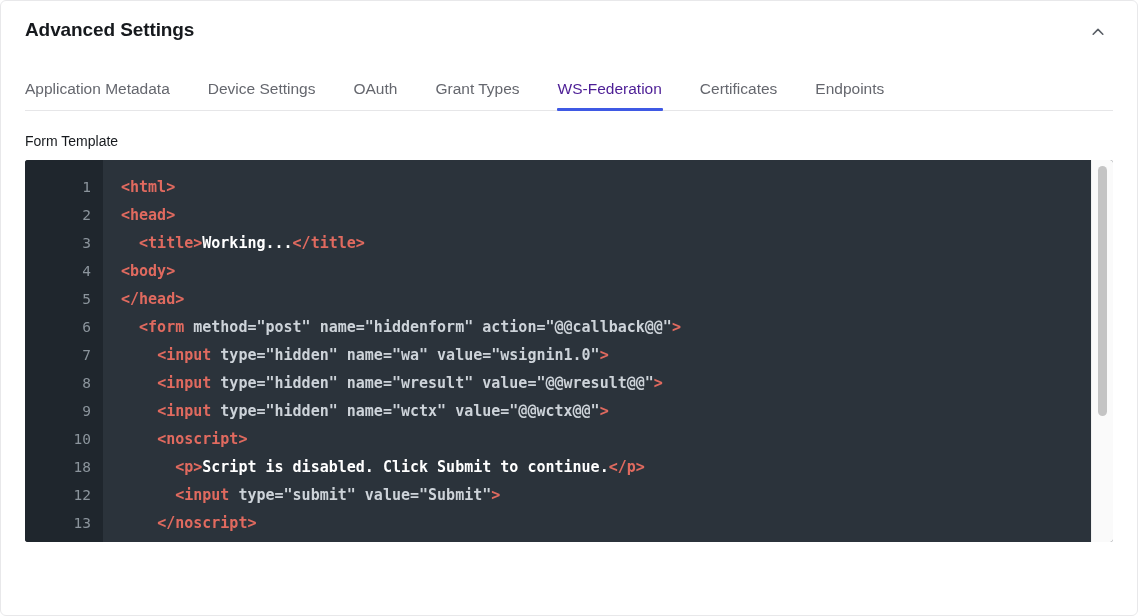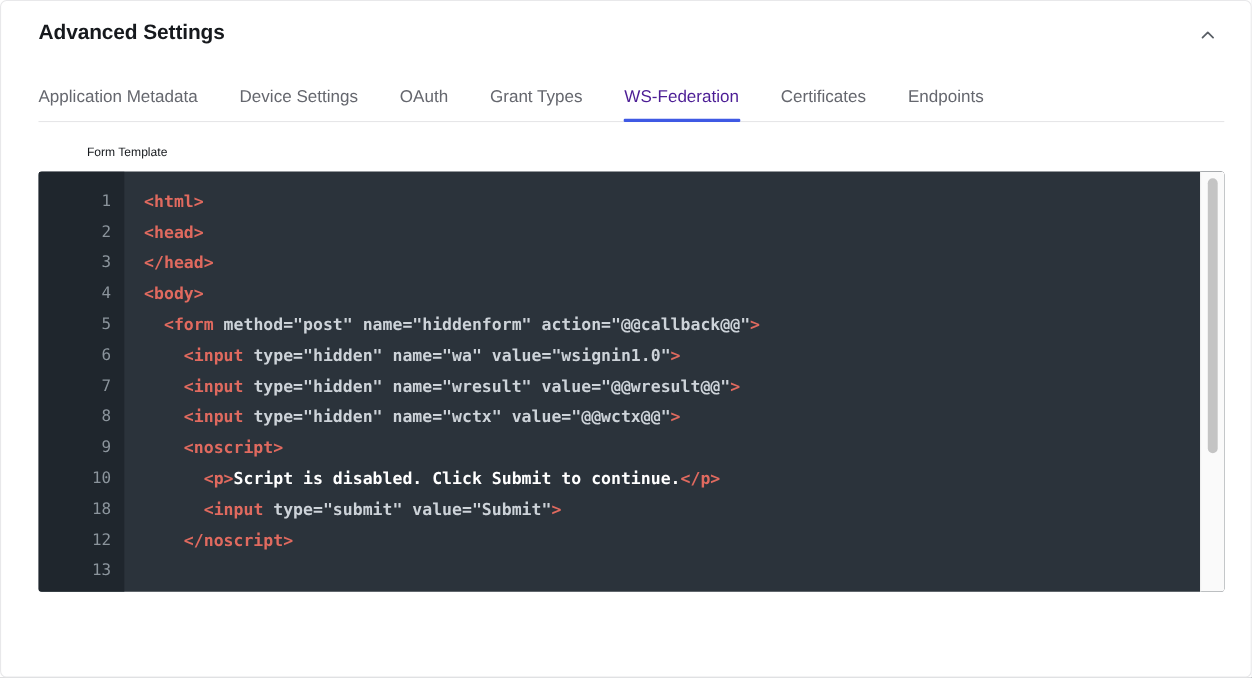--- a/index.html
+++ b/index.html
@@ -13,21 +13,20 @@
   }
 
   .panel {
     position: relative;
     width: 1138px;
     height: 616px;
     background: #ffffff;
     border: 1px solid #e8e8ea;
     border-radius: 6px;
     overflow: hidden;
-    padding-left: 10px;
   }
 
   
   .panel-header {
     position: relative;
     height: 58px;
     padding: 0 24px;
     display: flex;
     align-items: center;
   }
@@ -93,24 +92,23 @@
     right: -1px;
     bottom: -1px;
     height: 3px;
     background: #3f59e4;
     border-radius: 1px;
   }
 
   
   .field-label {
     padding: 22px 24px 10px 24px;
-    font-size: 11px;
+    font-size: 14px;
     color: #16191d;
     line-height: 1.2;
-    margin-left: 44px;
   }
 
   
   .editor {
     position: relative;
     margin: 0 24px;
     height: 382px;
     background: #2b333b;
     border-radius: 3px;
     overflow: hidden;
@@ -213,22 +211,23 @@
         <div class="ln">8</div>
         <div class="ln">9</div>
         <div class="ln">10</div>
         <div class="ln">18</div>
         <div class="ln">12</div>
         <div class="ln">13</div>
       </div>
     <div class="code-area" id="code-area">
         <div class="code-line"><span class="tk-tag">&lt;html&gt;</span></div>
         <div class="code-line"><span class="tk-tag">&lt;head&gt;</span></div>
+        <div class="code-line"><span>  </span><span class="tk-tag">&lt;title&gt;</span><span class="tk-text">Working...</span><span class="tk-tag">&lt;/title&gt;</span></div>
+        <div class="code-line"><span class="tk-tag">&lt;body&gt;</span></div>
         <div class="code-line"><span class="tk-tag">&lt;/head&gt;</span></div>
-        <div class="code-line"><span class="tk-tag">&lt;body&gt;</span></div>
         <div class="code-line"><span>  </span><span class="tk-tag">&lt;form</span><span class="tk-attr"> method="post" name="hiddenform" action="@@callback@@"</span><span class="tk-tag">&gt;</span></div>
         <div class="code-line"><span>    </span><span class="tk-tag">&lt;input</span><span class="tk-attr"> type="hidden" name="wa" value="wsignin1.0"</span><span class="tk-tag">&gt;</span></div>
         <div class="code-line"><span>    </span><span class="tk-tag">&lt;input</span><span class="tk-attr"> type="hidden" name="wresult" value="@@wresult@@"</span><span class="tk-tag">&gt;</span></div>
         <div class="code-line"><span>    </span><span class="tk-tag">&lt;input</span><span class="tk-attr"> type="hidden" name="wctx" value="@@wctx@@"</span><span class="tk-tag">&gt;</span></div>
         <div class="code-line"><span>    </span><span class="tk-tag">&lt;noscript&gt;</span></div>
         <div class="code-line"><span>      </span><span class="tk-tag">&lt;p&gt;</span><span class="tk-text">Script is disabled. Click Submit to continue.</span><span class="tk-tag">&lt;/p&gt;</span></div>
         <div class="code-line"><span>      </span><span class="tk-tag">&lt;input</span><span class="tk-attr"> type="submit" value="Submit"</span><span class="tk-tag">&gt;</span></div>
         <div class="code-line"><span>    </span><span class="tk-tag">&lt;/noscript&gt;</span></div>
       </div>
     <div class="scroll-track">

